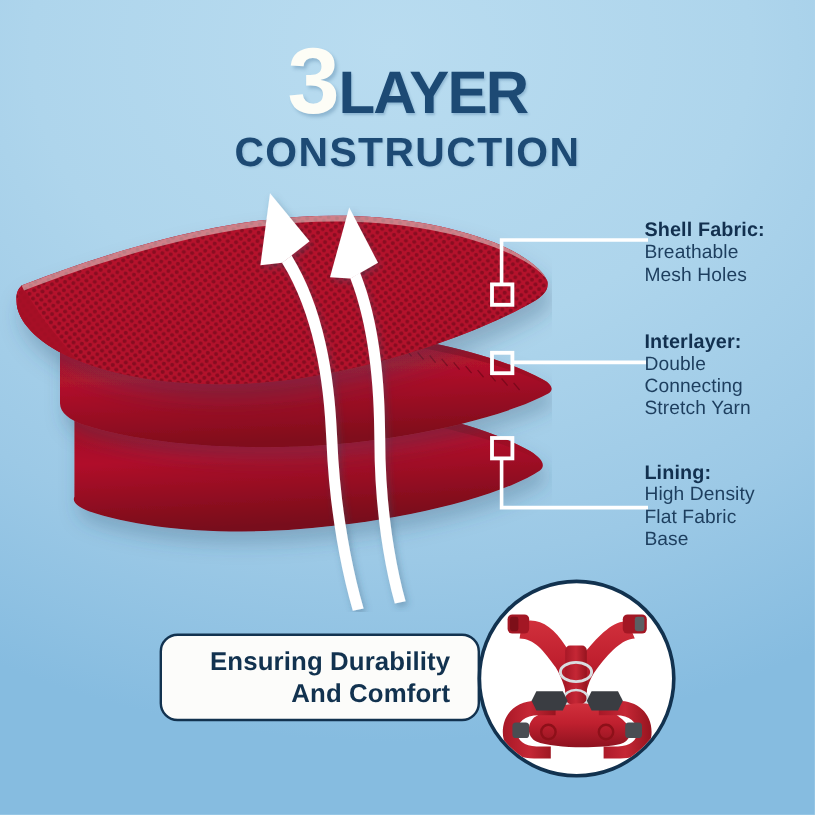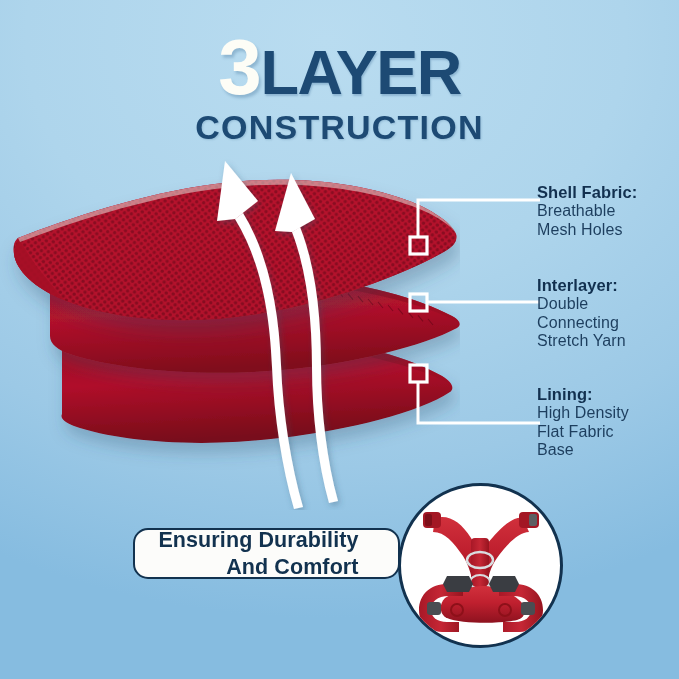--- a/index.html
+++ b/index.html
@@ -23,21 +23,21 @@
     display:block;white-space:nowrap;line-height:1;
     height:62px;
   }
   .num3{
     font-size:78px;font-weight:bold;color:#fdfdf6;
     letter-spacing:-2px;
     text-shadow:2px 3px 3px rgba(60,110,150,.33);
     vertical-align:baseline;
   }
   .layer-word{
-    font-size:63px;font-weight:bold;color:#1d4a74;
+    font-size:50px;font-weight:bold;color:#1d4a74;
     letter-spacing:-1.5px;margin-left:1px;
     text-shadow:1px 2px 2px rgba(40,90,135,.28);
   }
   .title-row2{
     display:block;line-height:1;margin-top:20px;
     font-size:34px;font-weight:bold;color:#1d4a74;
     letter-spacing:1.2px;
     text-shadow:1px 1px 2px rgba(40,90,135,.22);
   }
 
@@ -62,26 +62,27 @@
   .callout .c-body{
     display:block;font-size:16px;font-weight:normal;letter-spacing:.1px;
     color:#1d3e5e;
   }
   #callout-shell{top:183px;}
   #callout-inter{top:276px;}
   #callout-lining{top:385px;}
 
   
   #tagline-box{
-    position:absolute;left:133px;top:528px;width:267px;height:51px;
+    position:absolute;left:133px;top:528px;width:267px;height:73px;
     background:#fcfcfa;border:2.6px solid #12324f;border-radius:15px;
     box-sizing:border-box;
-    display:flex;align-items:center;justify-content:center;
+    display:flex;align-items:center;justify-content:flex-start;
     padding-right:16px;
     z-index:4;
+    padding-left:40px;
   }
   #tagline-text{
     color:#12324f;font-size:21.5px;font-weight:bold;line-height:1.22;
     text-align:right;letter-spacing:.1px;white-space:pre-line;
   }
 
   
   #harness-circle{
     position:absolute;left:398px;top:483px;width:165px;height:165px;
     border-radius:50%;background:#ffffff;border:3px solid #12324f;

